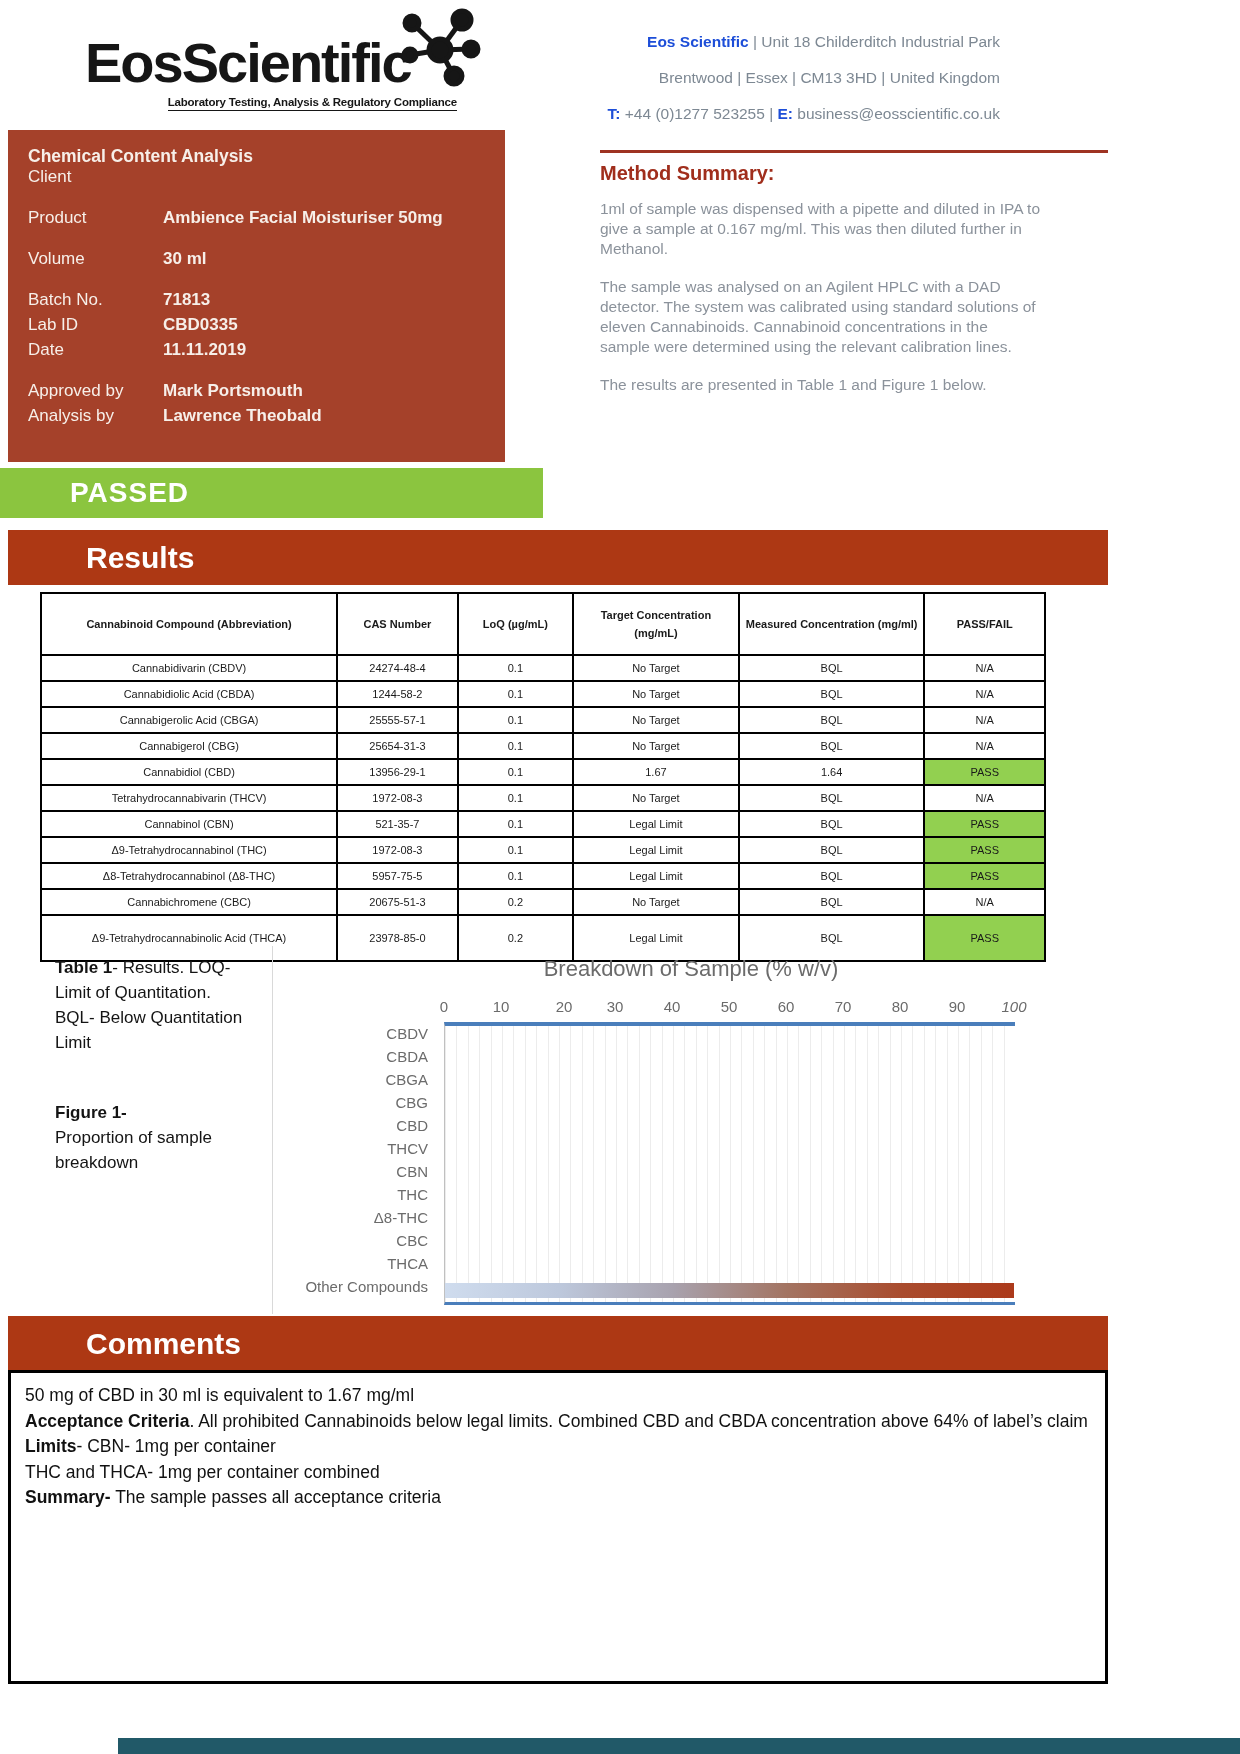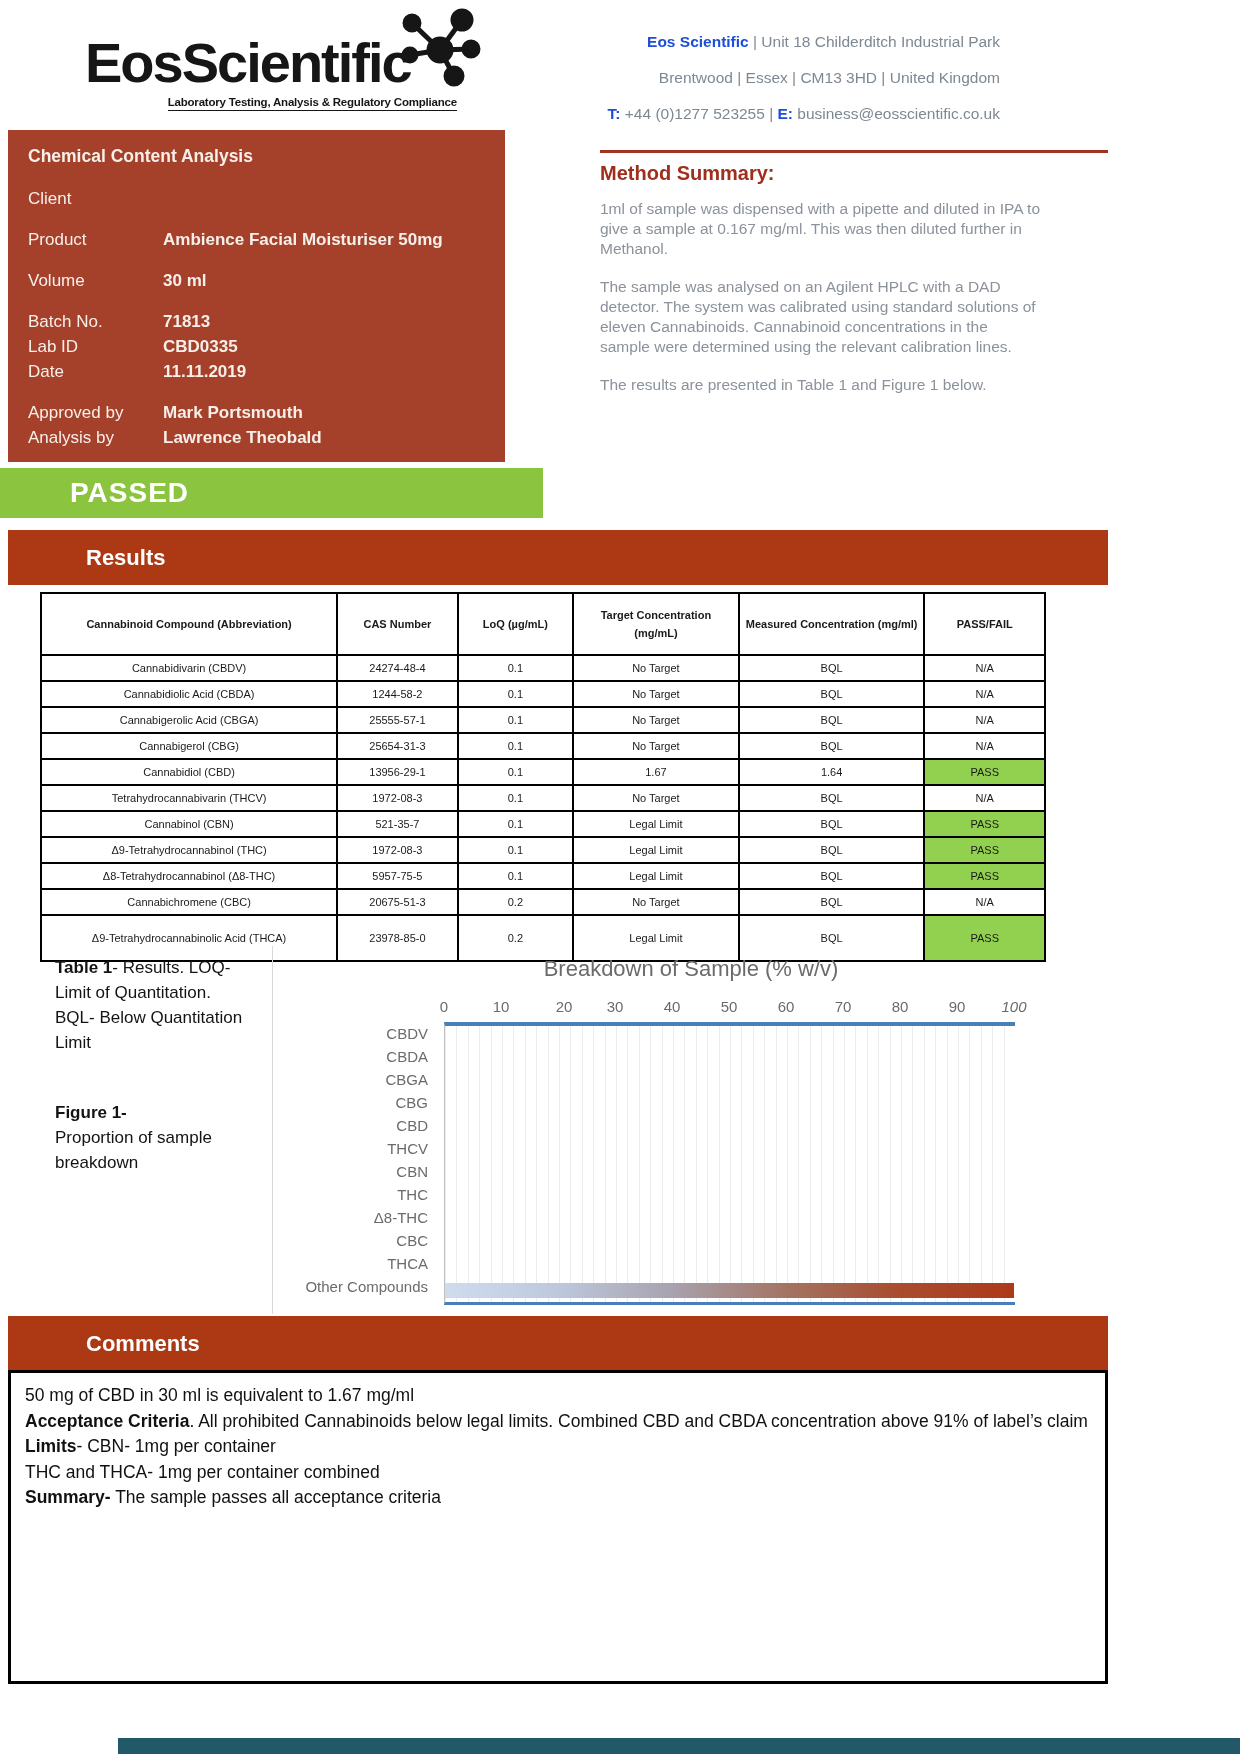--- a/index.html
+++ b/index.html
@@ -13,38 +13,38 @@
   .tagline-wrap{text-align:right;margin-top:0;}
   .tagline{display:inline-block;font-size:11.5px;font-weight:bold;color:#161616;
     border-bottom:1.5px solid #161616;padding-bottom:2px;letter-spacing:-0.2px;}
   .molecule{position:absolute;left:398px;top:8px;}
   .contact{position:absolute;left:560px;top:24px;width:440px;text-align:right;
     color:#7d8893;font-size:15.5px;line-height:36px;}
   .contact b{color:#1d4ed8;}
   
   .info-box{position:absolute;left:8px;top:130px;width:497px;height:332px;
     background:#A5412A;color:#f7efe9;padding:16px 0 0 20px;box-sizing:border-box;font-size:17px;}
-  .info-title{font-weight:bold;font-size:17.5px;margin-bottom:22px;}
+  .info-title{font-weight:bold;font-size:17.5px;}
   .info-row{margin-bottom:21px;}
   .info-rows .info-row:nth-of-type(4),
   .info-rows .info-row:nth-of-type(5),
   .info-rows .info-row:nth-of-type(7){margin-bottom:5px;}
   .info-label{display:inline-block;width:135px;vertical-align:top;}
   .info-value{font-weight:bold;}
   
   .method-rule{position:absolute;left:600px;top:150px;width:508px;height:2.5px;background:#9E3322;}
   .method{position:absolute;left:600px;top:162px;width:440px;}
   .method-heading{color:#A02E1C;font-weight:bold;font-size:20px;margin:0 0 14px 0;}
   .method p{color:#8b929b;font-size:15.5px;line-height:20px;margin:0 0 18px 0;}
   
   .passed-banner{position:absolute;left:0;top:468px;width:543px;height:50px;background:#8BC53F;}
   .passed-banner span{display:block;color:#fff;font-weight:bold;font-size:28px;letter-spacing:1px;
     line-height:50px;padding-left:70px;}
   .section-bar{position:absolute;left:8px;width:1100px;background:#AD3814;}
-  .section-bar span{display:block;color:#fff;font-weight:bold;font-size:22px;line-height:55px;padding-left:78px;}
+  .section-bar span{display:block;color:#fff;font-weight:bold;font-size:30px;line-height:55px;padding-left:78px;}
   .results-bar{top:530px;height:55px;}
   .comments-bar{top:1316px;height:54px;}
   
   .results-table{position:absolute;left:40px;top:592px;width:1006px;border-collapse:collapse;
     font-size:11px;text-align:center;}
   .results-table th,.results-table td{border:2px solid #000;padding:1px 4px;}
   .results-table th{font-weight:bold;height:58px;line-height:18px;}
   .results-table td{height:22px;line-height:19px;}
   .results-table tbody tr:last-child td{height:42px;}
   .pass-cell.pass{background:#92D050;}
@@ -363,21 +363,21 @@
     </div>
 </div>
 
 <div class="section-bar comments-bar">
   <span>Comments</span>
 </div>
 <div class="comments-box">
 
     <div class="comment-line"><b class="cb"></b><span>50 mg of CBD in 30 ml is equivalent to 1.67 mg/ml</span></div>
 
-    <div class="comment-line"><b class="cb">Acceptance Criteria</b><span>. All prohibited Cannabinoids below legal limits. Combined CBD and CBDA concentration above 91% of label’s claim</span></div>
+    <div class="comment-line"><b class="cb">Acceptance Criteria</b><span>. All prohibited Cannabinoids below legal limits. Combined CBD and CBDA concentration above 64% of label’s claim</span></div>
 
     <div class="comment-line"><b class="cb">Limits</b><span>- CBN- 1mg per container</span></div>
 
     <div class="comment-line"><b class="cb"></b><span>THC and THCA- 1mg per container combined</span></div>
 
     <div class="comment-line"><b class="cb">Summary-</b><span> The sample passes all acceptance criteria</span></div>
   </div>
 
 <div class="footer-strip"></div>
 

